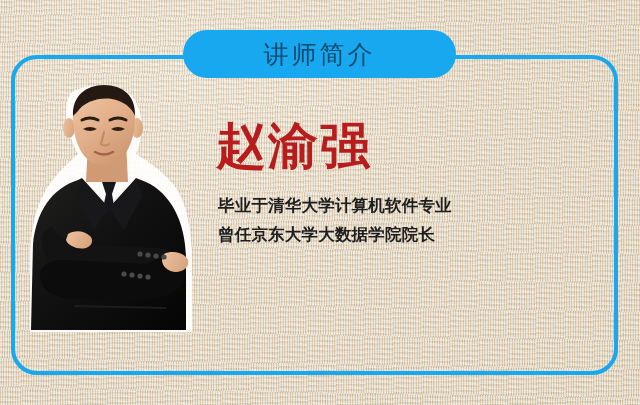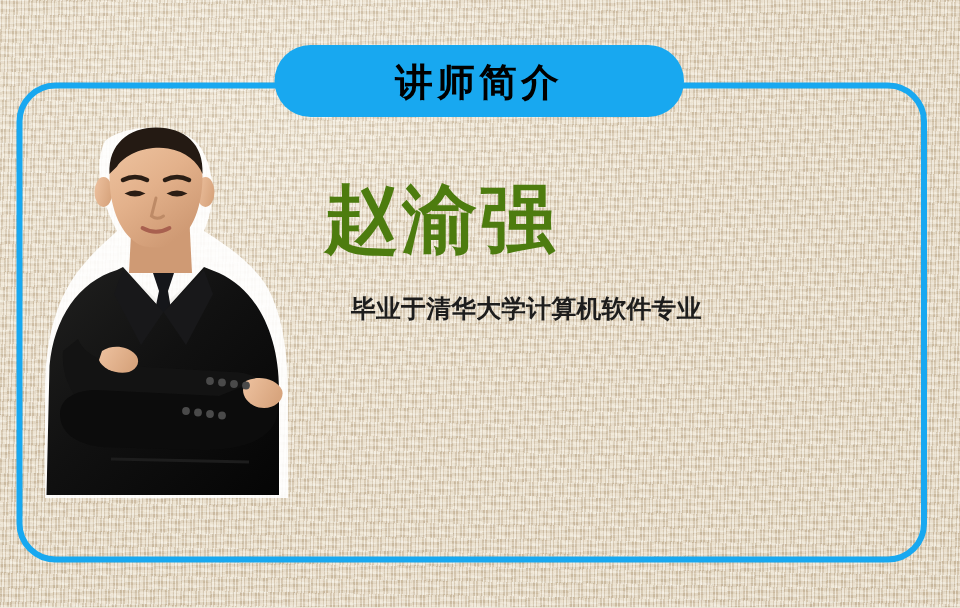--- a/index.html
+++ b/index.html
@@ -71,55 +71,54 @@
     top: 30px;
     width: 273px;
     height: 48px;
     background: #18a8f0;
     border-radius: 24px;
     display: flex;
     align-items: center;
     justify-content: center;
   }
   .banner-text {
-    color: #000000;
+    color: #0c4a6e;
     font-size: 25px;
-    font-weight: bold;
+    font-weight: normal;
     letter-spacing: 3px;
     line-height: 1;
     white-space: nowrap;
     font-family: "DejaVu Sans", "Liberation Sans", sans-serif;
   }
 
   
   .person-name {
     position: absolute;
     left: 216px;
     top: 118px;
     font-size: 50px;
     font-weight: bold;
-    color: #4d7c0f;
+    color: #b91c1c;
     letter-spacing: 2px;
     line-height: 1.12;
     white-space: nowrap;
   }
   .bio {
     position: absolute;
     left: 218px;
     top: 191px;
     width: 400px;
   }
   .bio-line {
     font-size: 16.5px;
     font-weight: bold;
     color: #1d1d1d;
     line-height: 29px;
     white-space: nowrap;
     letter-spacing: 0.2px;
-    margin-left: 16px;
   }
 
   
   .portrait {
     position: absolute;
     left: 16px;
     top: 84px;
     width: 186px;
     height: 292px;
   }
@@ -239,15 +238,16 @@
   </div>
 
   <div class="banner">
     <span class="banner-text">讲师简介</span>
   </div>
 
   <div class="person-name">赵渝强</div>
 
   <div class="bio">
     <div class="bio-line">毕业于清华大学计算机软件专业</div>
+    <div class="bio-line">曾任京东大学大数据学院院长</div>
   </div>
 
 </div>
 
 </body></html>

